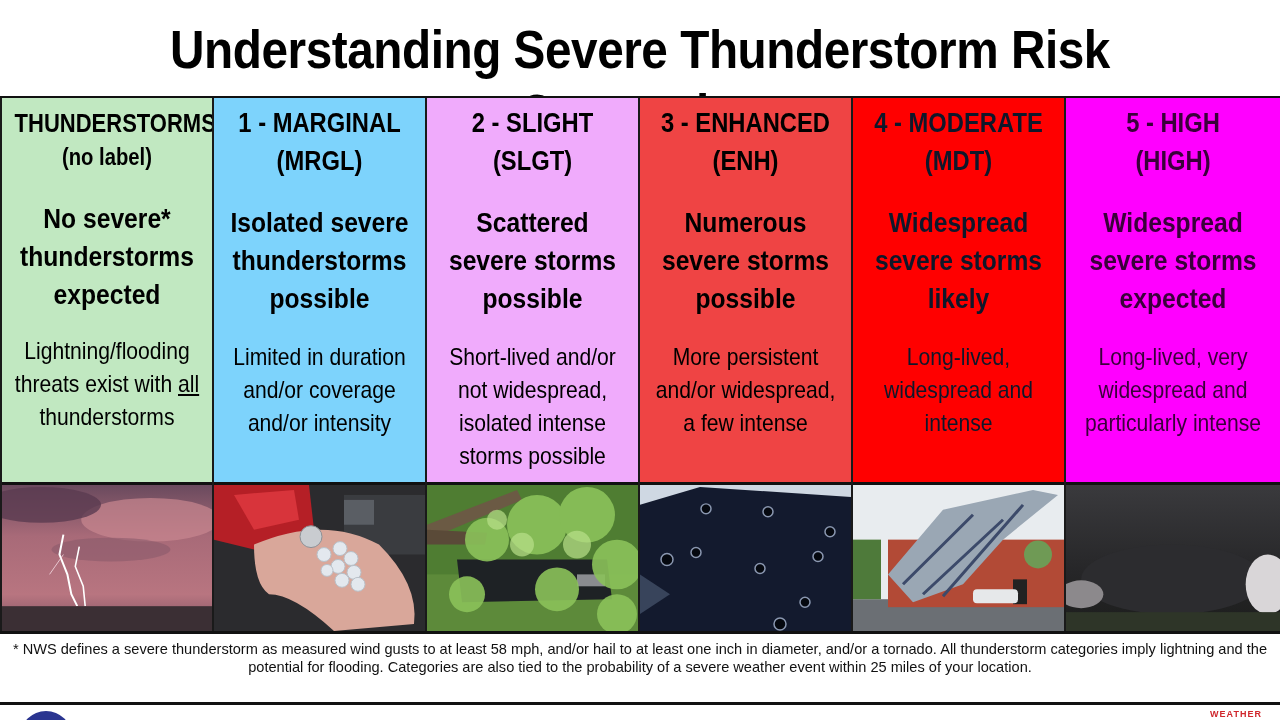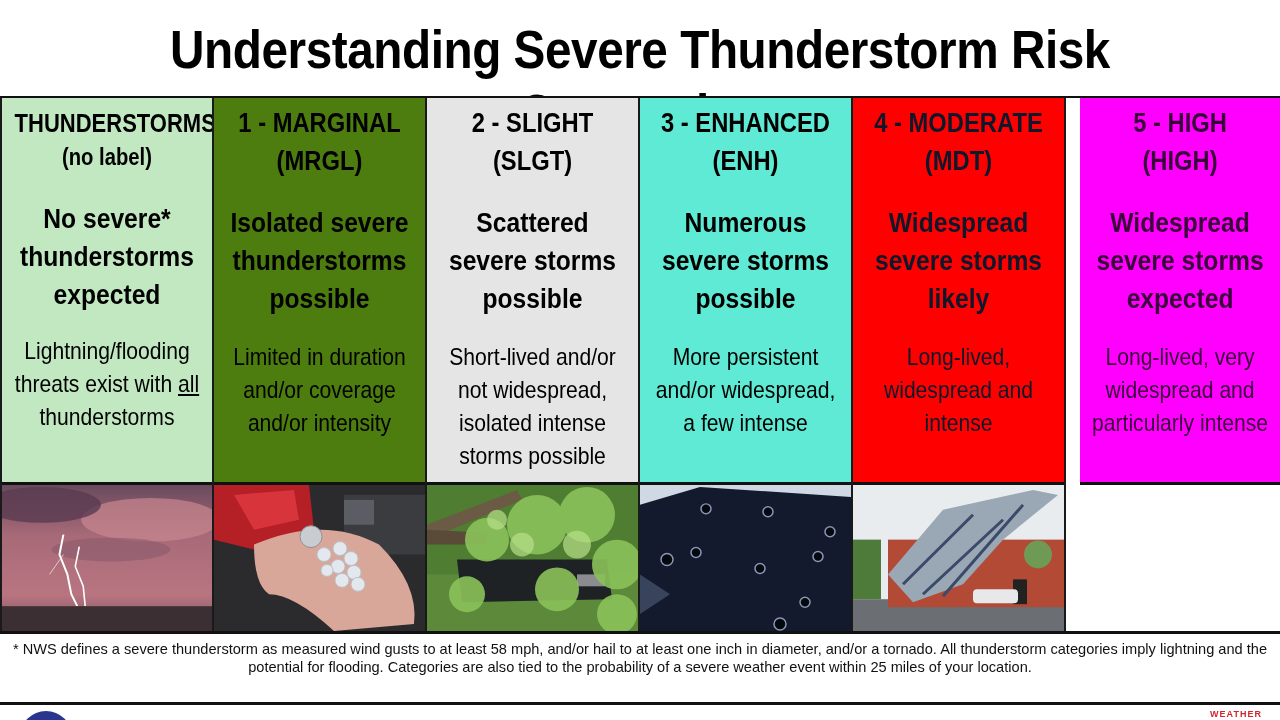--- a/index.html
+++ b/index.html
@@ -16,21 +16,21 @@
   .grid {
     position: absolute; left: 0; top: 96px; width: 1280px; height: 538px;
     border-top: 2px solid #111; border-bottom: 3px solid #111;
     display: flex;
   }
   .col {
     flex: 0 0 auto; height: 100%;
     border-right: 2px solid #1a1a1a;
     display: flex; flex-direction: column;
   }
-  .col:last-child { border-right: none; align-items: flex-end; }
+  .col:last-child { border-right: none; }
   .col:first-child { border-left: 2px solid #1a1a1a; }
 
   .text-cell {
     height: 387px; text-align: center;
     border-bottom: 3px solid #111;
     padding-top: 6px;
     overflow: hidden;
   }
   .cat-name {
     font-weight: bold; font-size: 27px; line-height: 38px;
@@ -107,21 +107,21 @@
         <ellipse cx="110" cy="65" rx="60" ry="12" fill="#8a5a6a" opacity="0.6"></ellipse>
         <polyline points="62,50 58,70 66,90 70,110 76,122" stroke="#fff" stroke-width="2" fill="none"></polyline>
         <polyline points="78,62 74,82 82,102 84,122" stroke="#fff" stroke-width="1.6" fill="none"></polyline>
         <polyline points="62,70 48,90" stroke="#f5dde5" stroke-width="0.8" fill="none"></polyline>
         <rect y="122" width="212" height="25" fill="#3b2f34"></rect>
       </svg>
     </div>
   </div>
 
   <div class="col" style="width:213px">
-    <div class="text-cell" style="background:#4d7c0f">
+    <div class="text-cell" style="background:#7dd3fc">
       <div class="cat-name">1 - MARGINAL</div>
       <div class="cat-abbr">(MRGL)</div>
       <div class="headline">Isolated severe
 thunderstorms
 possible</div>
       <div class="desc">Limited in duration
 and/or coverage
 and/or intensity</div>
     </div>
     <div class="img-cell">
@@ -141,21 +141,21 @@
           <circle cx="140" cy="88" r="7"></circle>
             <circle cx="128" cy="96" r="7"></circle>
           <circle cx="144" cy="100" r="7"></circle>
             <circle cx="113" cy="86" r="6"></circle>
         </g>
       </svg>
     </div>
   </div>
 
   <div class="col" style="width:213px">
-    <div class="text-cell" style="background:#e5e5e5">
+    <div class="text-cell" style="background:#f0abfc">
       <div class="cat-name">2 - SLIGHT</div>
       <div class="cat-abbr">(SLGT)</div>
       <div class="headline">Scattered
 severe storms
 possible</div>
       <div class="desc">Short-lived and/or
 not widespread,
 isolated intense
 storms possible</div>
     </div>
@@ -179,21 +179,21 @@
         <g fill="#b9e08a" opacity="0.7">
           <circle cx="95" cy="60" r="12"></circle>
             <circle cx="150" cy="60" r="14"></circle>
           <circle cx="70" cy="35" r="10"></circle>
         </g>
       </svg>
     </div>
   </div>
 
   <div class="col" style="width:213px">
-    <div class="text-cell" style="background:#5eead4">
+    <div class="text-cell" style="background:#ef4444">
       <div class="cat-name">3 - ENHANCED</div>
       <div class="cat-abbr">(ENH)</div>
       <div class="headline">Numerous
 severe storms
 possible</div>
       <div class="desc">More persistent
 and/or widespread,
 a few intense</div>
     </div>
     <div class="img-cell">

